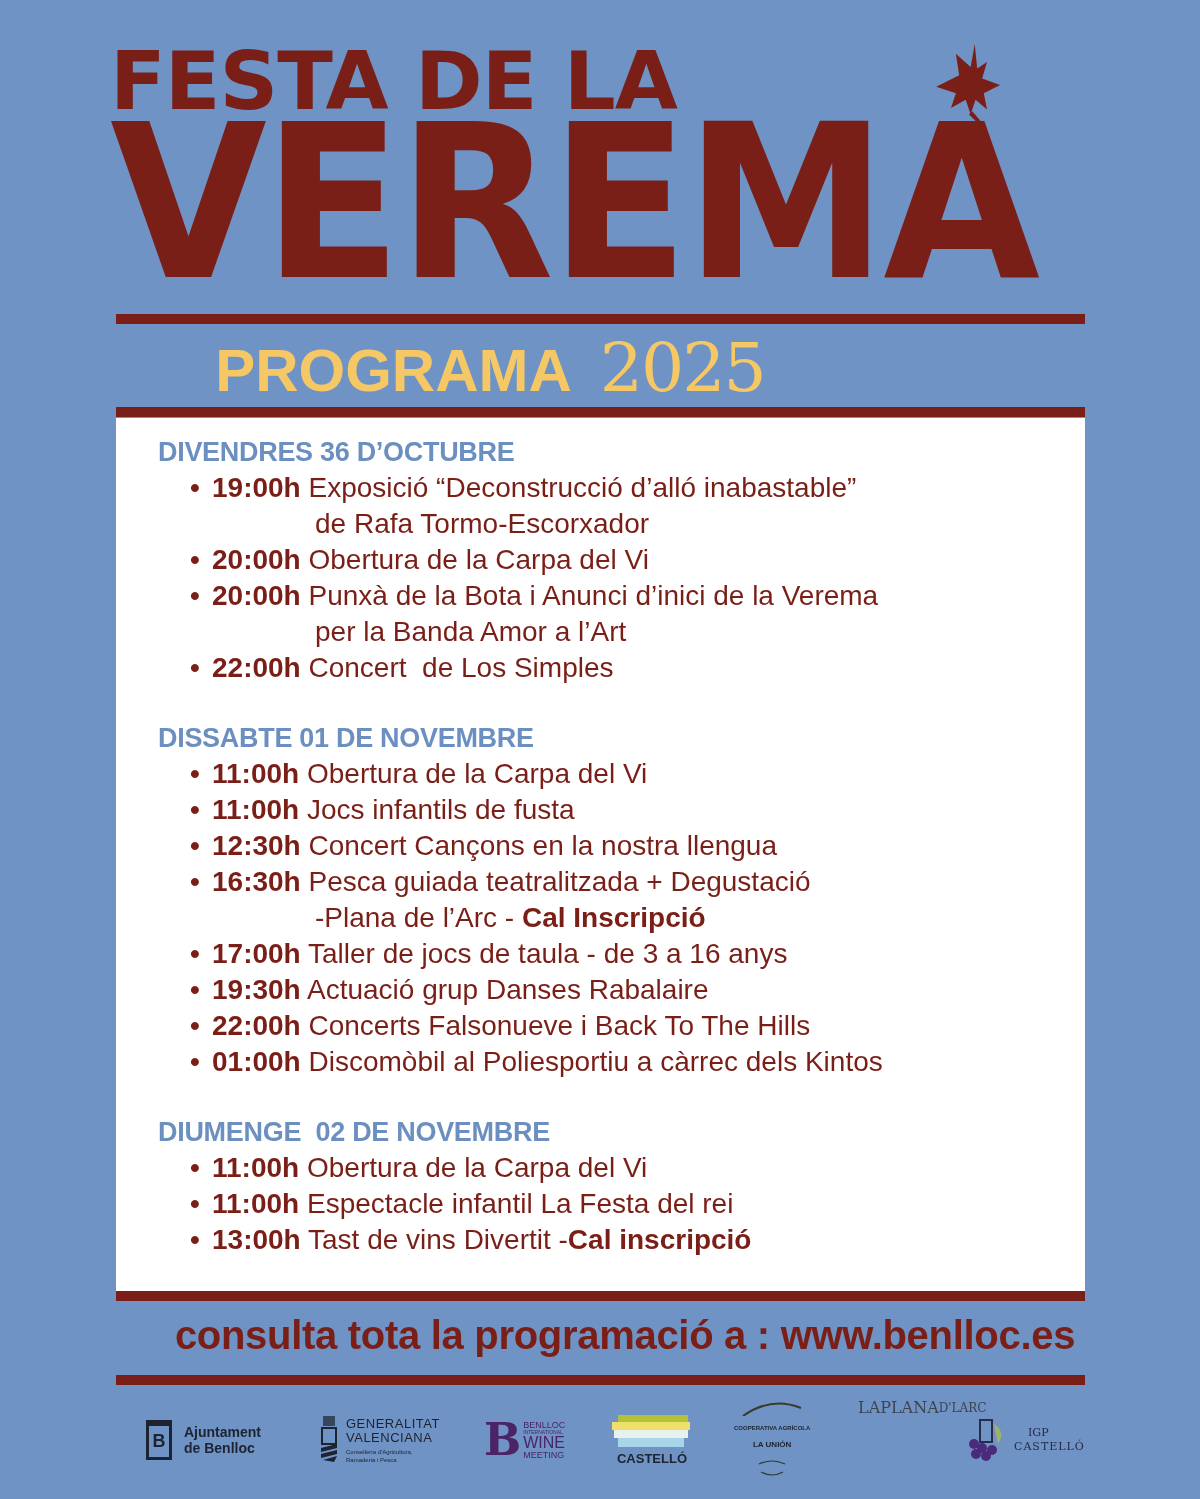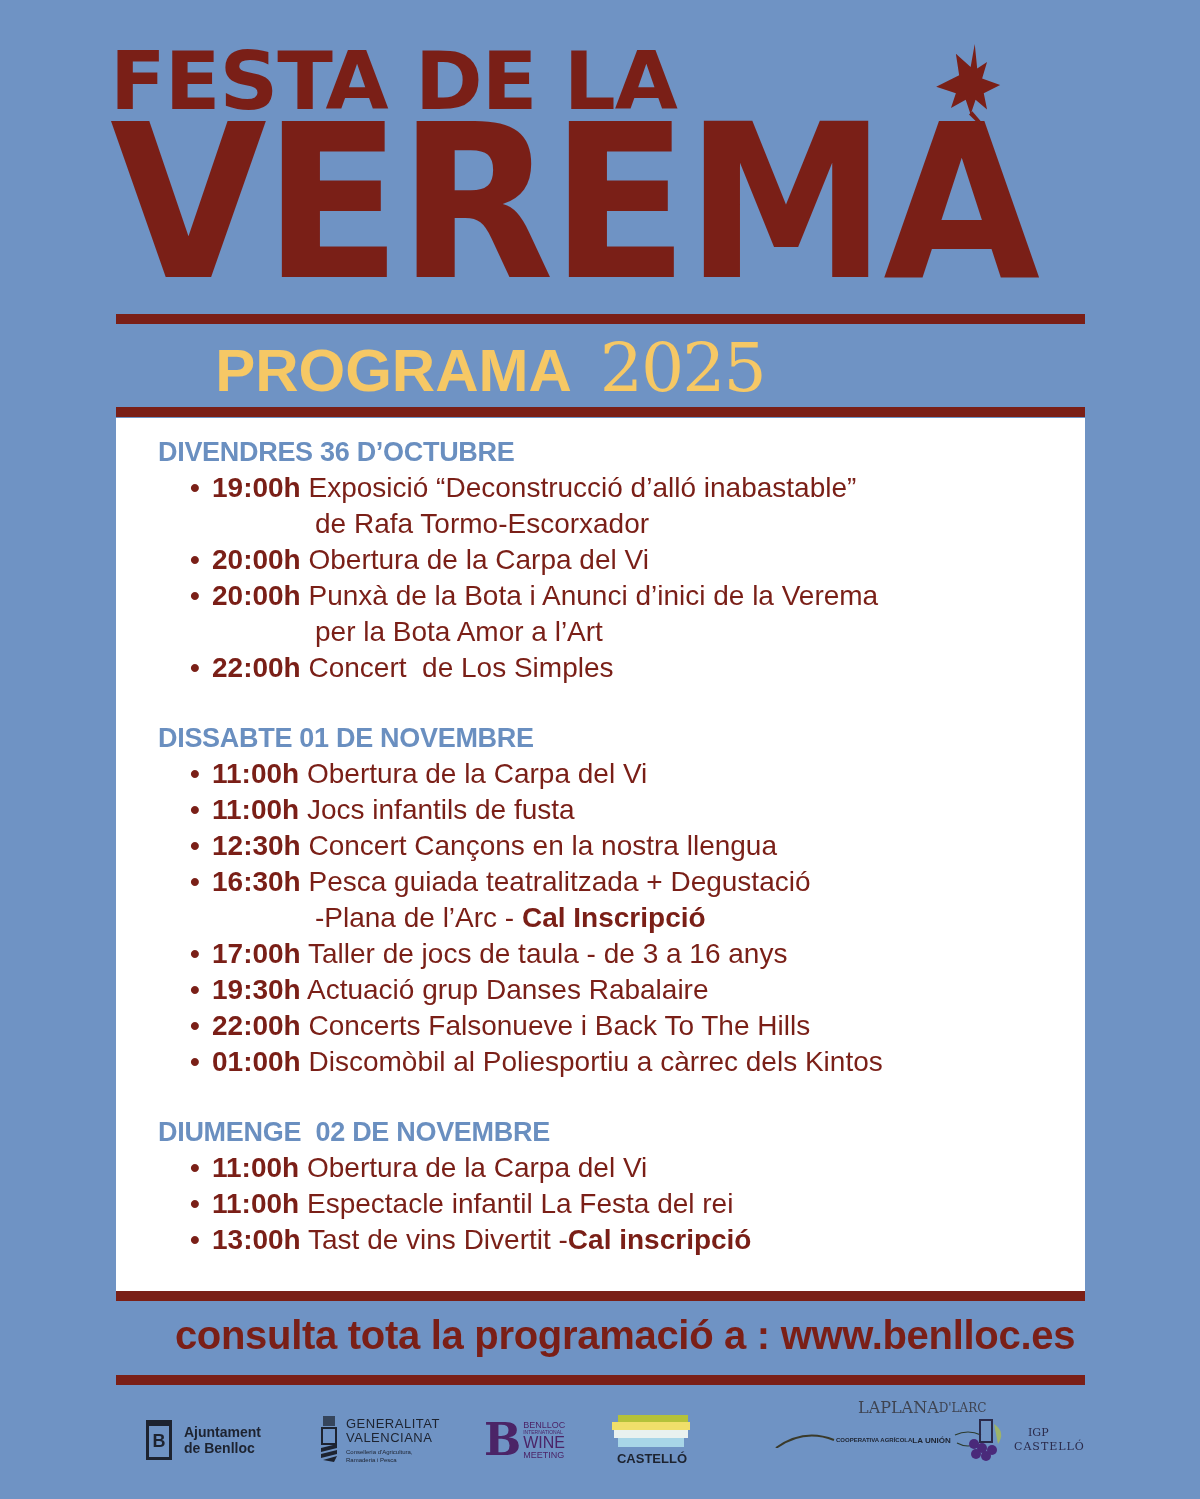--- a/index.html
+++ b/index.html
@@ -81,21 +81,21 @@
 
 <div class="bar" style="top:407px"></div>
 
 <div class="card">
 
   <div class="day" style="top:16px">
     <div class="day-title">DIVENDRES 36 D’OCTUBRE</div>
     <ul class="events">
       <li class="event"><span class="bullet">•</span><span class="time">19:00h</span> <span class="desc">Exposició “Deconstrucció d’alló inabastable”</span><span class="cont">de Rafa Tormo-Escorxador</span></li>
       <li class="event"><span class="bullet">•</span><span class="time">20:00h</span> <span class="desc">Obertura de la Carpa del Vi</span></li>
-      <li class="event"><span class="bullet">•</span><span class="time">20:00h</span> <span class="desc">Punxà de la Bota i Anunci d’inici de la Verema</span><span class="cont">per la Bota Amor a l’Art</span></li>
+      <li class="event"><span class="bullet">•</span><span class="time">20:00h</span> <span class="desc">Punxà de la Bota i Anunci d’inici de la Verema</span><span class="cont">per la Banda Amor a l’Art</span></li>
       <li class="event"><span class="bullet">•</span><span class="time">22:00h</span> <span class="desc" style="white-space:pre">Concert  de Los Simples</span></li>
     </ul>
   </div>
 
   <div class="day" style="top:302px">
     <div class="day-title">DISSABTE 01 DE NOVEMBRE</div>
     <ul class="events">
       <li class="event"><span class="bullet">•</span><span class="time">11:00h</span> <span class="desc">Obertura de la Carpa del Vi</span></li>
       <li class="event"><span class="bullet">•</span><span class="time">11:00h</span> <span class="desc">Jocs infantils de fusta</span></li>
       <li class="event"><span class="bullet">•</span><span class="time">12:30h</span> <span class="desc">Concert Cançons en la nostra llengua</span></li>
@@ -159,21 +159,21 @@
   </div>
   <div class="logo" style="left:612px;flex-direction:column;justify-content:center">
     <svg width="80" height="34" viewBox="0 0 80 34">
         <rect x="6" y="0" width="70" height="8" fill="#b4c23a"></rect>
         <rect x="0" y="7" width="78" height="8" fill="#f0df6a"></rect>
         <rect x="2" y="15" width="74" height="8" fill="#e9f1ef"></rect>
         <rect x="6" y="23" width="66" height="9" fill="#a8d6e8"></rect>
       </svg>
     <div style="font-weight:700;font-size:13px;color:#1d2330;margin-top:2px">CASTELLÓ</div>
   </div>
-  <div class="logo" style="left:774px;flex-direction:row;justify-content:space-between">
+  <div class="logo" style="left:734px;flex-direction:column;justify-content:space-between">
     <svg width="62" height="16" viewBox="0 0 62 16">
         <path d="M2 16 Q30 -4 60 8" stroke="#3a3a2a" stroke-width="2" fill="none"></path>
       </svg>
     <div style="font-size:6px;font-weight:700;color:#1d2330">COOPERATIVA AGRÍCOLA</div>
     <div style="font-size:8px;font-weight:700;color:#1d2330">LA UNIÓN</div>
     <svg width="34" height="22" viewBox="0 0 34 22">
         <path d="M4 6 Q17 0 30 6 M6 14 Q17 20 28 14" stroke="#2c3a2c" stroke-width="1.2" fill="none"></path>
       </svg>
   </div>
   <div class="logo" style="left:858px;flex-direction:row;justify-content:center;align-items:flex-start;font-family:'DejaVu Serif',serif;color:#3e4350;line-height:16px">

